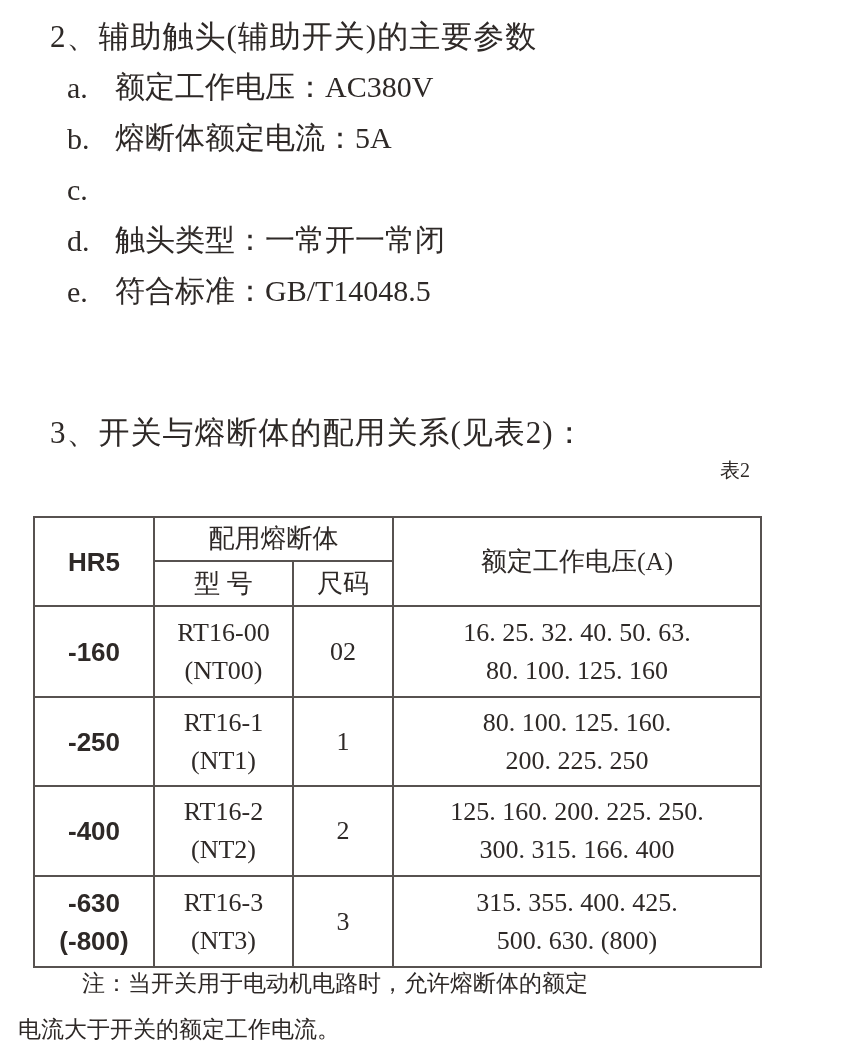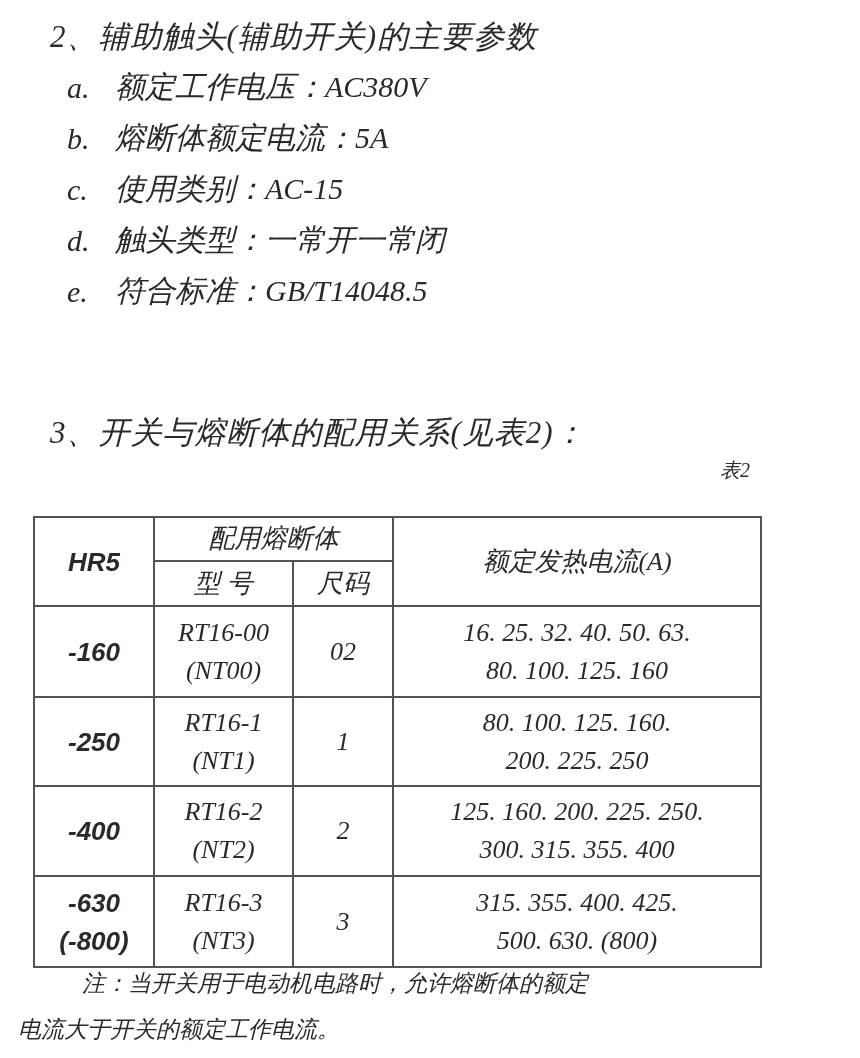--- a/index.html
+++ b/index.html
@@ -8,21 +8,20 @@
     background: #ffffff;
   }
   .page {
     position: relative;
     width: 860px;
     height: 1058px;
     background: #ffffff;
     color: #2e2927;
     font-family: "Liberation Serif", "DejaVu Serif", serif;
     overflow: hidden;
-    font-style: italic;
   }
   .sec-heading {
     position: absolute;
     left: 50px;
     font-size: 31px;
     line-height: 34px;
     letter-spacing: 1px;
     white-space: nowrap;
   }
   #sec2-heading { top: 20px; }
@@ -115,21 +114,20 @@
     <div class="param-item">
       <span class="param-marker">a.</span>
       <span>额定工作电压：AC380V</span>
     </div>
     <div class="param-item">
       <span class="param-marker">b.</span>
       <span>熔断体额定电流：5A</span>
     </div>
     <div class="param-item">
       <span class="param-marker">c.</span>
-      <span>使用类别：AC-15</span>
     </div>
     <div class="param-item">
       <span class="param-marker">d.</span>
       <span>触头类型：一常开一常闭</span>
     </div>
     <div class="param-item">
       <span class="param-marker">e.</span>
       <span>符合标准：GB/T14048.5</span>
     </div>
   </div>
@@ -142,21 +140,21 @@
     <colgroup>
       <col style="width:120px">
       <col style="width:139px">
       <col style="width:100px">
       <col style="width:368px">
     </colgroup>
     <tbody>
       <tr class="h-row1">
         <td rowspan="2" class="col-hr5 head-hr5">HR5</td>
         <td colspan="2">配用熔断体</td>
-        <td rowspan="2" class="head-current">额定发热电流(A)</td>
+        <td rowspan="2" class="head-current">额定工作电压(A)</td>
       </tr>
       <tr class="h-row2">
         <td>型 号</td>
         <td>尺码</td>
       </tr>
 
       <tr class="d-row1">
         <td class="col-hr5">
           <div>-160</div>
         </td>
@@ -190,21 +188,21 @@
         <td class="col-hr5">
           <div>-400</div>
         </td>
         <td>
           <div>RT16-2</div>
           <div>(NT2)</div>
         </td>
         <td>2</td>
         <td class="col-current">
           <div>125. 160. 200. 225. 250.</div>
-          <div>300. 315. 355. 400</div>
+          <div>300. 315. 166. 400</div>
         </td>
       </tr>
 
       <tr class="d-row4">
         <td class="col-hr5">
           <div>-630</div>
           <div>(-800)</div>
         </td>
         <td>
           <div>RT16-3</div>

